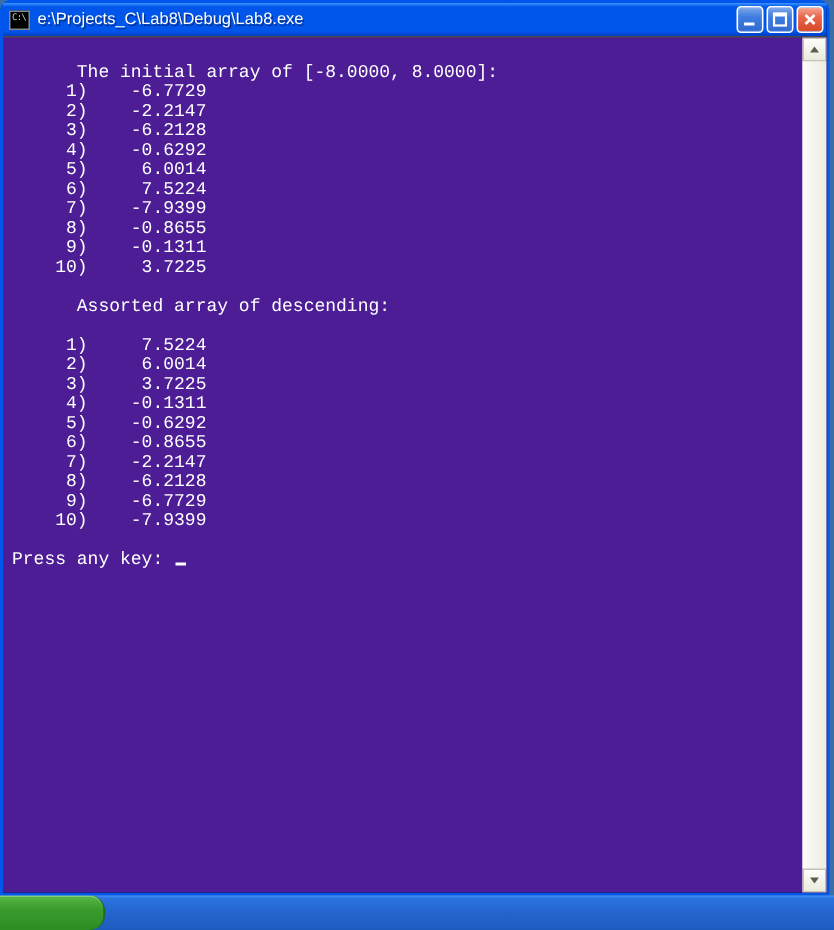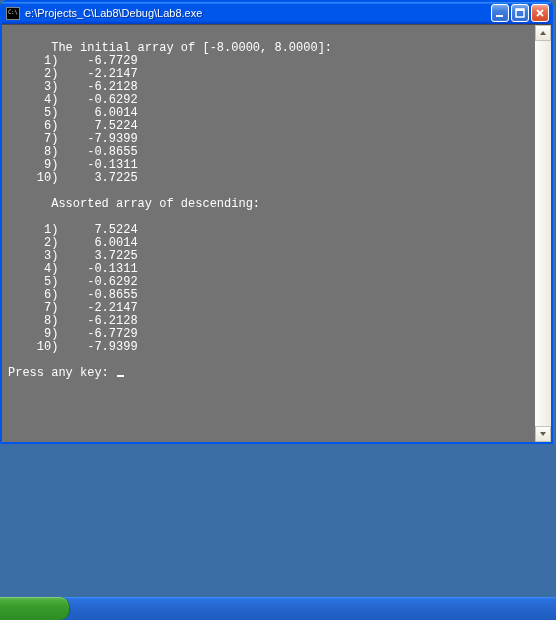--- a/index.html
+++ b/index.html
@@ -8,21 +8,21 @@
       width: 556px;
       height: 620px;
       font-family: "Tahoma", "MS Sans Serif", sans-serif;
       overflow: hidden;
       position: relative;
     }
     .window {
       position: absolute;
       top: 0; left: 0;
       width: 553px;
-      height: 444px;
+      height: 597px;
       background: #000;
       border: 2px solid #0055ea;
       border-radius: 7px 7px 0 0;
       display: flex;
       flex-direction: column;
     }
     .titlebar {
       height: 22px;
       background: linear-gradient(to bottom, #3a95ff 0%, #0055ea 12%, #0055ea 85%, #003ec7 100%);
       display: flex;
@@ -72,21 +72,21 @@
       font-weight: bold;
       cursor: default;
       box-shadow: inset 0 0 1px rgba(255,255,255,0.6);
     }
     .win-btn.close {
       background: linear-gradient(to bottom, #f5a793 0%, #e8654b 40%, #d44828 100%);
     }
     .win-btn svg { width: 10px; height: 10px; }
     .console {
       flex: 1;
-      background: #737373;
+      background: #4c1d95;
       color: #fff;
       font-family: "Lucida Console", "Courier New", monospace;
       font-size: 12px;
       line-height: 13px;
       padding: 4px 0 0 6px;
       white-space: pre;
       overflow: hidden;
       border-top: 1px solid #4a4a4a;
       position: relative;
     }

